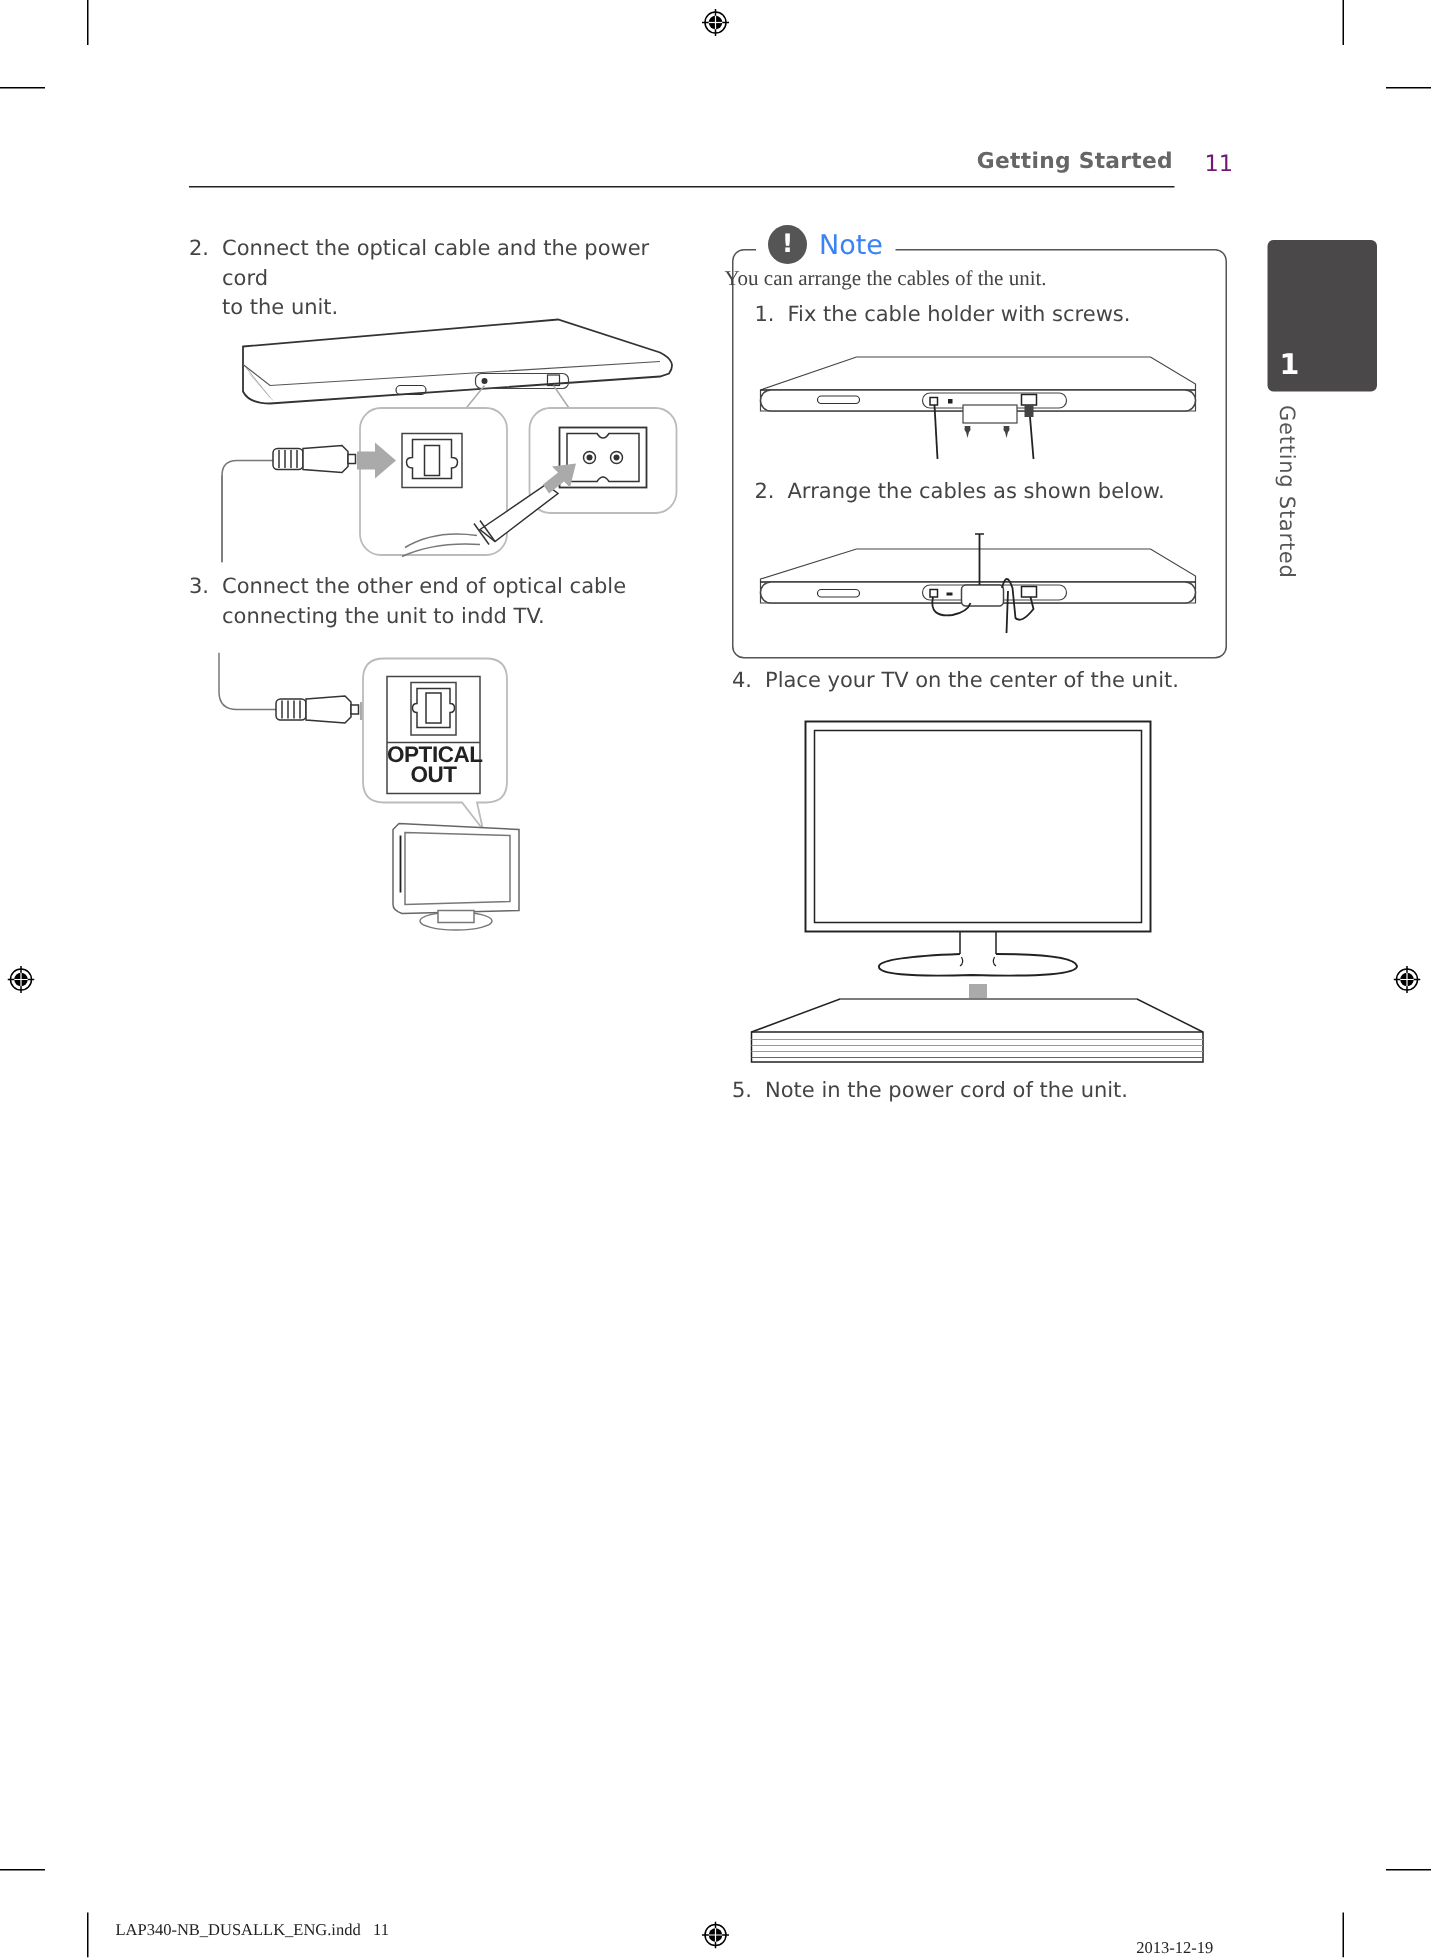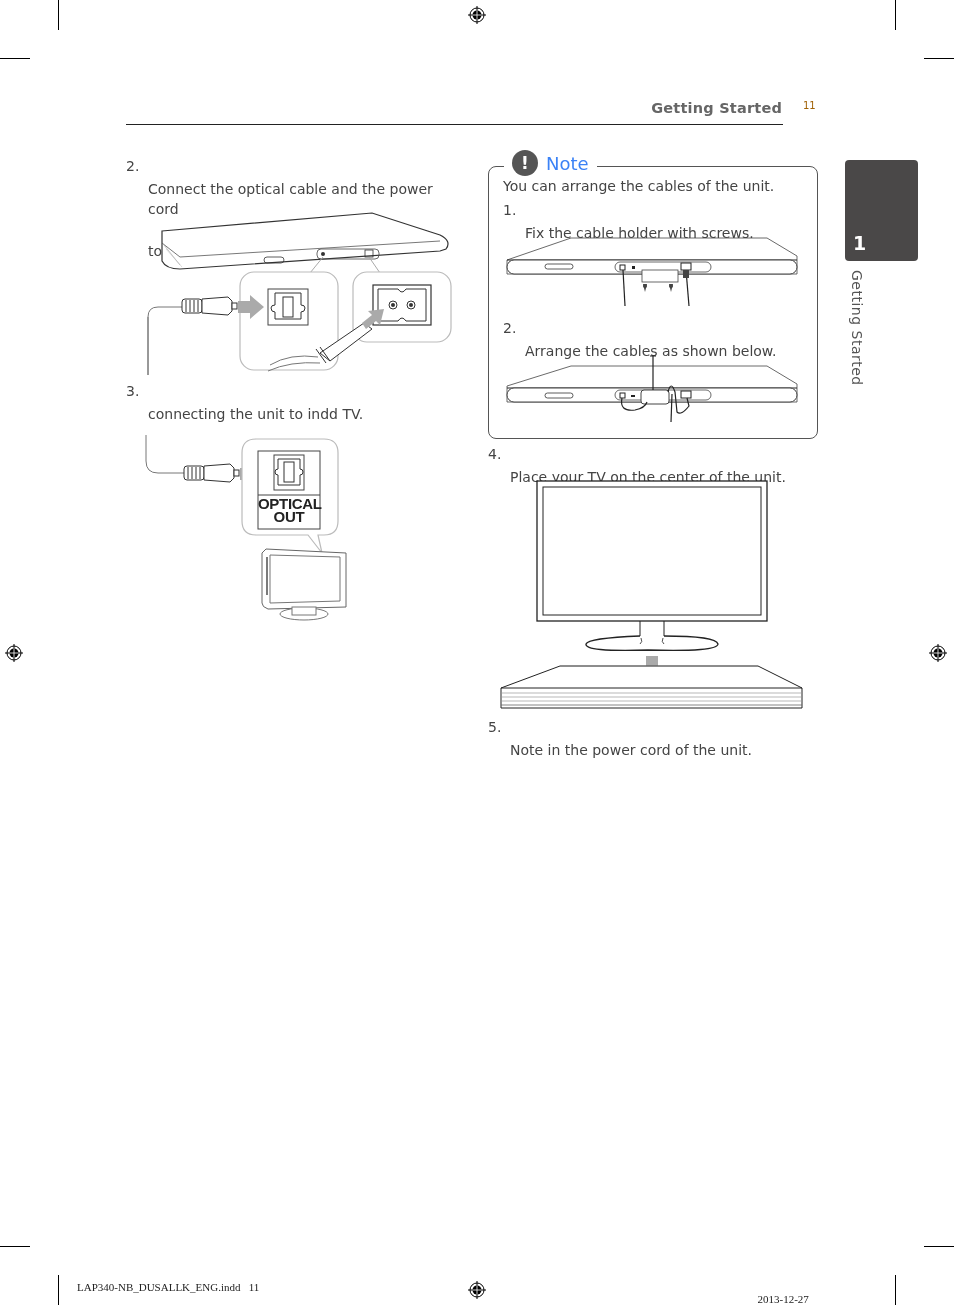--- a/index.html
+++ b/index.html
@@ -1,28 +1,28 @@
 <!DOCTYPE html>
 <html><head>
 <meta charset="utf-8">
 <style>
   html, body { margin:0; padding:0; background:#fff; }
   body { width:954px; height:1305px; position:relative; overflow:hidden;
          font-family:"DejaVu Sans", sans-serif; color:#3a3a3a; }
   .abs { position:absolute; }
   .crop { position:absolute; background:#000; }
   .hdr-title { left:640px; top:100px; width:142px; text-align:right; font-size:14.5px; font-weight:bold; color:#666; letter-spacing:0.2px; }
-  .hdr-page { left:803px; top:100px; font-size:10px; color:#a16207; }
+  .hdr-page { left:803px; top:100px; font-size:15px; color:#701a75; }
   .hdr-rule { left:126px; top:124px; width:657px; height:1px; background:#222; }
   .tab { left:845px; top:160px; width:73px; height:101px; background:#4a4848; border-radius:4px; }
   .tab-num { left:853px; top:232px; font-size:19px; font-weight:bold; color:#fff; }
   .tab-label { left:849px; top:270px; font-size:14px; color:#555; writing-mode:vertical-rl; letter-spacing:0.5px; }
   .step { font-size:14px; line-height:19.5px; color:#444; }
   .step .n { position:absolute; left:0; }
-  .step .t { display:block; margin-left:22px;margin-top:23px; }
+  .step .t { display:block; margin-left:22px; }
   .note-box { left:488px; top:166px; width:328px; height:271px; border:1px solid #555; border-radius:8px; }
   .note-title { left:504px; top:150px; background:#fff; padding:0 8px 0 8px; display:flex; align-items:center; gap:8px; }
   .note-icon { width:26px; height:26px; border-radius:50%; background:#555; color:#fff; font-weight:bold; font-size:17px; text-align:center; line-height:26px; }
   .note-label { font-size:18px; color:#3b82f6; }
   .footer { font-family:"Liberation Serif", serif; font-size:11px; color:#222; }
   .reg { position:absolute; width:18px; height:18px; }
 </style>
 </head>
 <body>
 
@@ -125,20 +125,21 @@
   <path d="M176 144 L186 158" stroke="#333"></path>
     <path d="M180 142 L190 156" stroke="#333"></path>
   <path d="M130 160 Q150 148 178 152" fill="none" stroke="#777"></path>
   <path d="M128 166 Q150 156 180 158" fill="none" stroke="#777"></path>
 
   <path d="M222 118 L232 110 L228 106 L244 104 L240 120 L236 116 L226 124 Z" fill="#aaa"></path>
 </svg>
 
 <div class="abs step" style="left:126px;top:382px;width:340px;">
   <span class="n">3.</span>
+  <span class="t">Connect the other end of optical cable</span>
   <span class="t">connecting the unit to indd TV.</span>
 </div>
 
 <div class="abs" style="left:140px;top:435px;width:220px;height:190px;">
   <svg class="abs" style="left:0;top:0;" width="220" height="190" viewBox="0 0 220 190">
     <path d="M6 0 L6 26 Q6 38 18 38 L44 38" fill="none" stroke="#777" stroke-width="1"></path>
     <rect x="44" y="31" width="20" height="14" rx="3" fill="#fff" stroke="#333"></rect>
     <line x1="48" y1="32" x2="48" y2="44" stroke="#333"></line>
       <line x1="52" y1="32" x2="52" y2="44" stroke="#333"></line>
       <line x1="56" y1="32" x2="56" y2="44" stroke="#333"></line>
@@ -162,21 +163,21 @@
     <div>OPTICAL</div>
     <div>OUT</div>
   </div>
 </div>
 
 <div class="abs note-box"></div>
 <div class="abs note-title">
   <div class="note-icon">!</div>
   <div class="note-label">Note</div>
 </div>
-<div class="abs step" style="left:503px;top:177px;">You can arrange the cables of the unit.</div>
+<div class="abs step" style="left:483px;top:177px;font-family:Liberation Serif, serif;">You can arrange the cables of the unit.</div>
 <div class="abs step" style="left:503px;top:201px;width:300px;">
   <span class="n">1.</span>
   <span class="t">Fix the cable holder with screws.</span>
 </div>
 
 <svg class="abs" style="left:505px;top:234px;" width="295" height="78" viewBox="0 0 295 78">
   <path d="M2 26 L66 4 L262 4 L292 22 L292 40 L2 40 Z" fill="#fff" stroke="#444" stroke-width="0.8"></path>
   <line x1="2" y1="26" x2="292" y2="26" stroke="#222" stroke-width="1"></line>
   <rect x="2" y="26" width="290" height="14" rx="7" fill="#fff" stroke="#444"></rect>
   <rect x="40" y="30" width="28" height="5" rx="2.5" fill="none" stroke="#333" stroke-width="0.8"></rect>
@@ -238,16 +239,16 @@
   <line x1="3" y1="227" x2="304" y2="227" stroke="#666" stroke-width="0.8"></line>
 </svg>
 
 <div class="abs step" style="left:488px;top:718px;width:330px;">
   <span class="n">5.</span>
   <span class="t">Note in the power cord of the unit.</span>
 </div>
 
 <div class="abs footer" style="left:77px;top:1281px;white-space:pre;">LAP340-NB_DUSALLK_ENG.indd   11</div>
 <div class="abs footer" style="left:752px;top:1281px;white-space:pre;">
-  <span>2013-12-27</span>
+  <span>2013-12-19</span>
   
   
 </div>
 
 </body></html>

